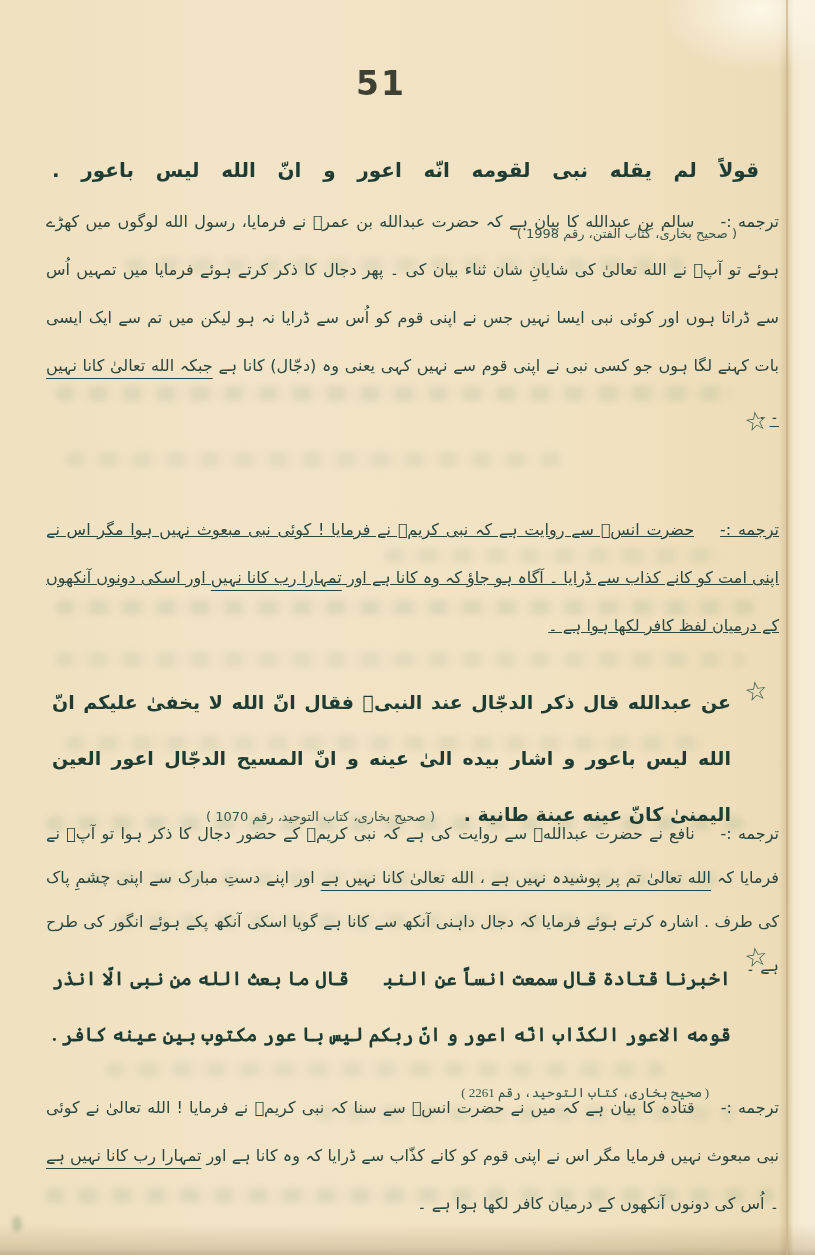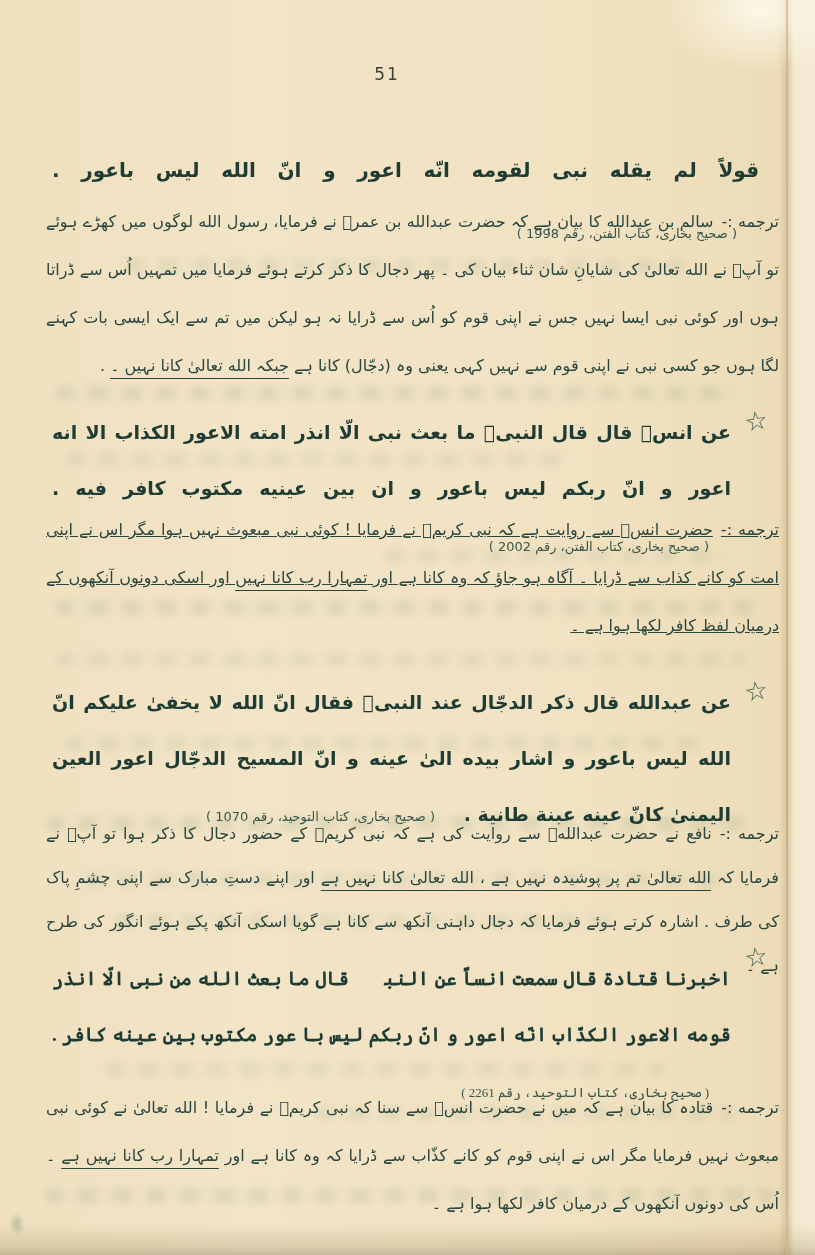--- a/index.html
+++ b/index.html
@@ -9,39 +9,39 @@
     background:
       radial-gradient(140px 90px at 760px 10px, rgba(255,252,240,.85), rgba(255,252,240,0) 70%),
       linear-gradient(180deg, rgba(120,95,55,0) 97.5%, rgba(120,95,55,.18) 99.4%, rgba(90,70,40,.28)),
       linear-gradient(90deg, #efe0bf 0px, #f2e4c6 30%, #f1e2c2 70%, #eddcb8 95.5%, #d9c69d 96.6%, #f4e9cf 97.4%, #f6ecd6 100%);
     color:#24413a;
   }
   .page{position:absolute;inset:0;direction:rtl;}
   .fold-line{position:absolute;top:0;bottom:0;left:786px;width:2px;
     background:linear-gradient(180deg,#cdb88f,#bfa97e 60%,#cdb992);opacity:.75;}
   .page-number{
-    position:absolute;top:64px;right:63px;width:730px;text-align:center;
-    font-size:17px;font-weight:normal;letter-spacing:2px;color:#3d4033;
+    position:absolute;top:64px;right:69px;width:730px;text-align:center;
+    font-size:33px;font-weight:bold;letter-spacing:2px;color:#3d4033;
   }
   .hadith{
     position:absolute;right:84px;left:52px;
     font-weight:bold;font-size:19px;line-height:56px;
     text-align:justify;color:#1e3c33;
   }
   .hadith.first{right:56px;font-size:20px;line-height:61px;}
   .hadith .ref{
     font-weight:normal;font-size:13px;color:#38564b;
     white-space:nowrap;margin-right:22px;letter-spacing:0;
   }
   .trans{
     position:absolute;right:36px;left:46px;
     font-size:16px;line-height:48px;
     text-align:justify;color:#2a463e;
   }
-  .trans .label{margin-left:8px;white-space:nowrap;}
+  .trans .label{margin-left:26px;white-space:nowrap;}
   .ul{text-decoration:underline;text-underline-offset:7px;text-decoration-thickness:1.4px;}
   .star{
     position:absolute;right:42px;width:34px;text-align:center;
     font-size:26px;color:#41604e;transform:rotate(-9deg);
     font-weight:normal;line-height:30px;
   }
   .star.s2{top:406px;}
   .star.s3{top:676px;}
   .star.s4{top:942px;}
   .ghost{
@@ -82,24 +82,20 @@
   <section class="hadith first" style="top:140px;">
     <span>قولاً لم يقله نبى لقومه انّه اعور و انّ الله ليس باعور .</span>
     <span class="ref">( صحيح بخارى، كتاب الفتن، رقم 1998 )</span>
   </section>
 
   <section class="trans" style="top:198px;">
     <span class="label">ترجمه :-</span><span>سالم بن عبدالله کا بیان ہے کہ حضرت عبدالله بن عمرؓ نے فرمایا، رسول الله لوگوں میں کھڑے ہوئے تو آپؐ نے الله تعالیٰ کی شایانِ شان ثناء بیان کی ۔ پھر دجال کا ذکر کرتے ہوئے فرمایا میں تمہیں اُس سے ڈراتا ہوں اور کوئی نبی ایسا نہیں جس نے اپنی قوم کو اُس سے ڈرایا نہ ہو لیکن میں تم سے ایک ایسی بات کہنے لگا ہوں جو کسی نبی نے اپنی قوم سے نہیں کہی یعنی وہ (دجّال) کانا ہے </span><span class="ul">جبکہ الله تعالیٰ کانا نہیں ۔</span><span> .</span>
   </section>
 
   <div class="star s2">☆</div>
-  <section class="hadith" style="top:404px;">
-    <span>عن انسؓ قال قال النبیؐ ما بعث نبی الّا انذر امته الاعور الکذاب الا انه اعور و انّ ربکم لیس باعور و ان بین عینیه مکتوب کافر فیه .</span>
-    <span class="ref">( صحیح بخاری، کتاب الفتن، رقم 2002 )</span>
-  </section>
 
   <section class="trans" style="top:506px;text-decoration:underline;">
     <span class="label">ترجمه :-</span><span>حضرت انسؓ سے روایت ہے کہ نبی کریمؐ نے فرمایا ! کوئی نبی مبعوث نہیں ہوا مگر اس نے اپنی امت کو کانے کذاب سے ڈرایا ۔ آگاہ ہو جاؤ کہ وہ کانا ہے اور </span><span class="ul">تمہارا رب کانا نہیں</span><span> اور اسکی دونوں آنکھوں کے درمیان لفظ کافر لکھا ہوا ہے ۔</span>
   </section>
 
   <div class="star s3">☆</div>
   <section class="hadith" style="top:674px;">
     <span>عن عبدالله قال ذکر الدجّال عند النبیؐ فقال انّ الله لا یخفیٰ علیکم انّ الله لیس باعور و اشار بیده الیٰ عینه و انّ المسیح الدجّال اعور العین الیمنیٰ کانّ عینه عبنة طانیة .</span>
     <span class="ref">( صحیح بخاری، کتاب التوحید، رقم 1070 )</span>
   </section>

